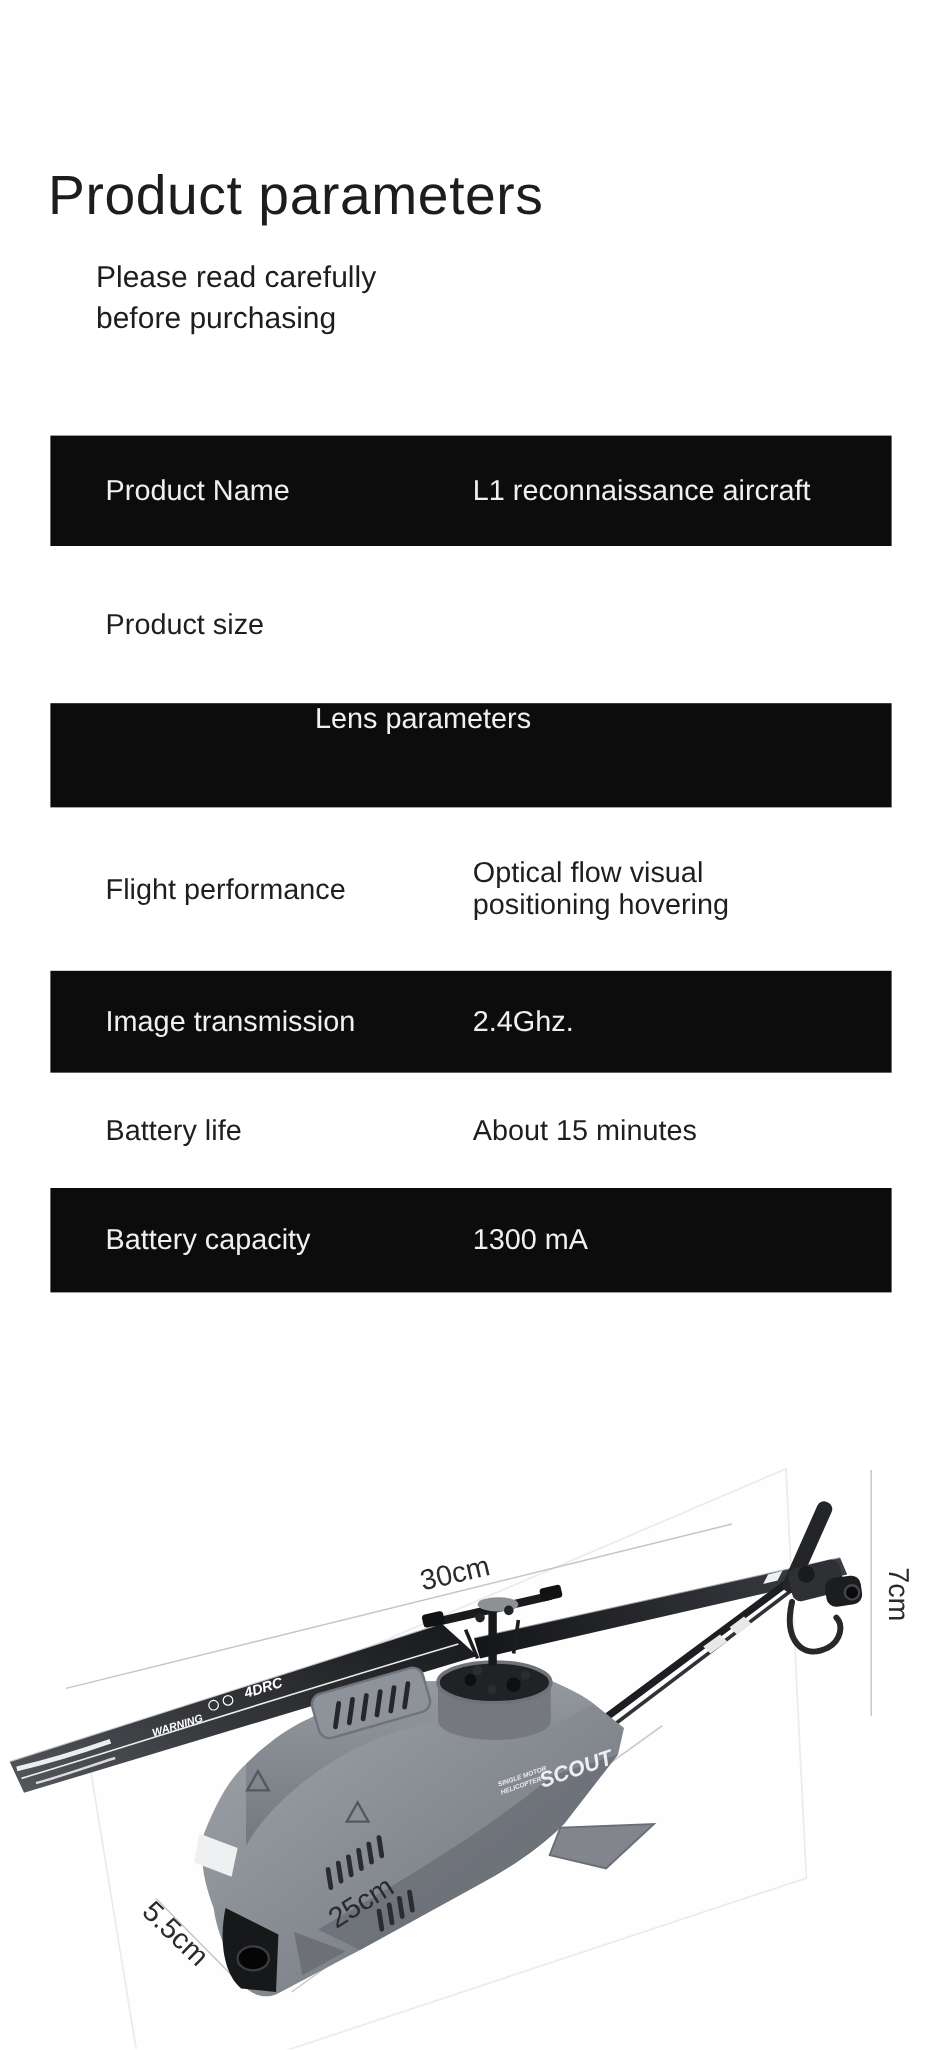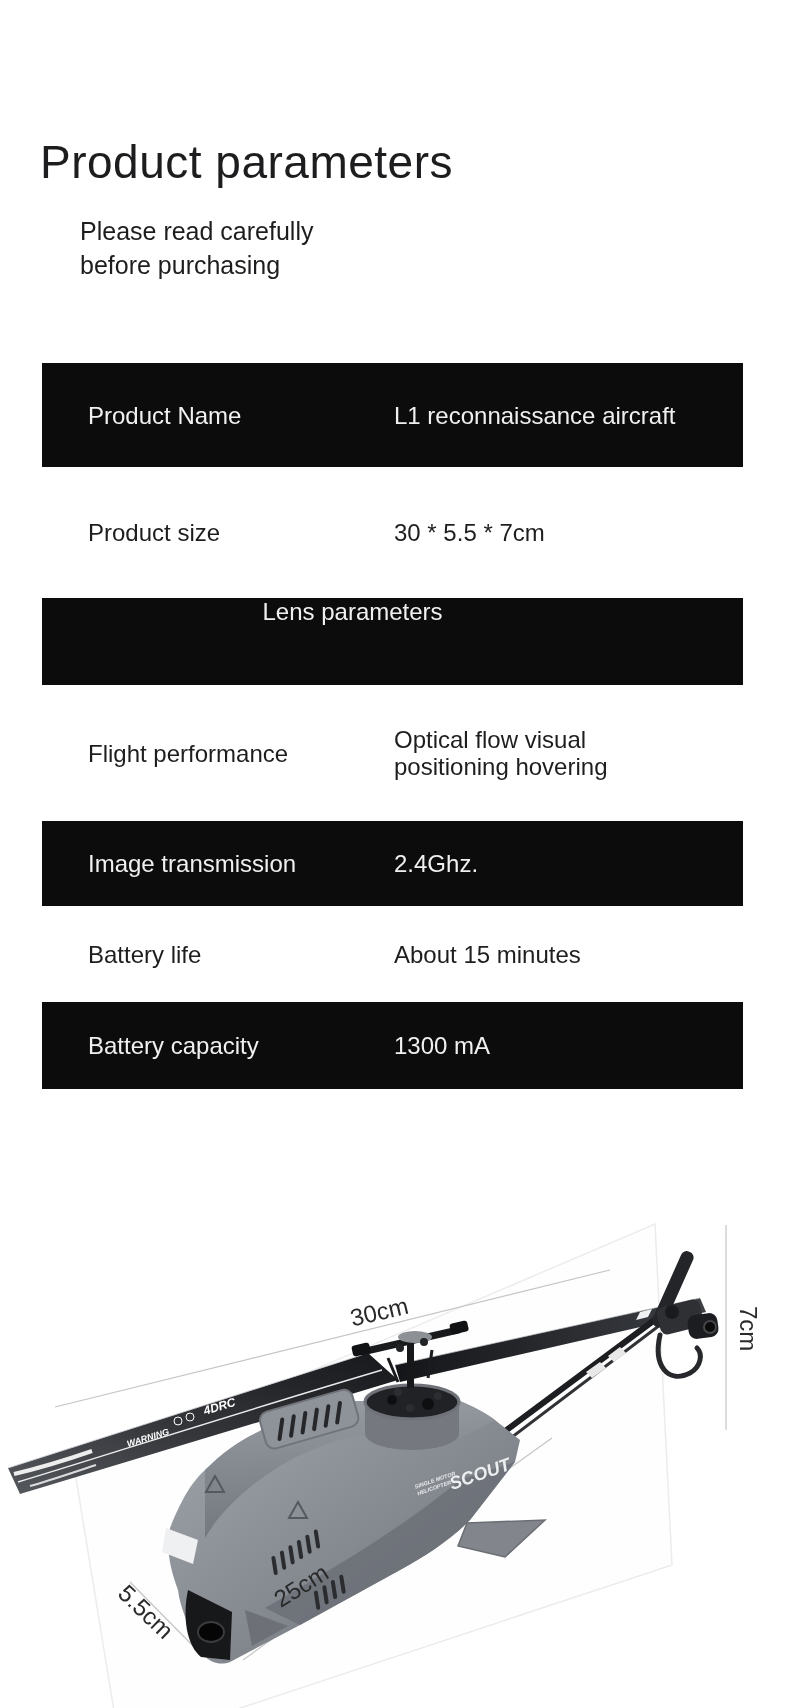--- a/index.html
+++ b/index.html
@@ -21,21 +21,21 @@
     top:363px;left:42px;width:701px;
   }
   .spec-row{
     width:100%;display:flex;align-items:center;box-sizing:border-box;
     padding-left:46px;font-size:24px;line-height:27px;
   }
   .spec-row .label{width:306px;flex:0 0 306px;white-space:pre-line;}
   .spec-row .value{flex:1;white-space:pre-line;}
   .spec-row.dark{background:#0c0c0c;color:#f0f0f0;}
   .spec-row.light{background:#ffffff;color:#1e1e1e;}
-  .r0{height:104px;} .r1{height:131px;} .r2{height:87px;flex-direction:column;} .r3{height:136px;}
+  .r0{height:92px;} .r1{height:131px;} .r2{height:87px;flex-direction:column;} .r3{height:136px;}
   .r4{height:85px;} .r5{height:96px;} .r6{height:87px;} .r7{height:130px;}
   .photo-area{
     top:1120px;left:0;width:790px;height:588px;
   }
   .photo-area svg{position:absolute;top:0;left:0;}
   .dim-label{
     position:absolute;font-size:24px;color:#2a2a2a;white-space:nowrap;
   }
   .dim-rotor{left:350px;top:178px;transform:rotate(-13deg);}
   .dim-height{left:762px;top:186px;transform:rotate(90deg);transform-origin:top left;}
@@ -49,21 +49,20 @@
 <div class="abs page-subtitle">Please read carefully
 before purchasing</div>
 
 <div class="abs spec-table">
   <div class="spec-row dark r0">
     <span class="label">Product Name</span>
     <span class="value">L1 reconnaissance aircraft</span>
   </div>
   <div class="spec-row light r1">
     <span class="label">Product size</span>
-    <span class="value">30 * 5.5 * 7cm</span>
   </div>
   <div class="spec-row dark r2">
     <span class="label">Lens parameters</span>
   </div>
   <div class="spec-row light r3">
     <span class="label">Flight performance</span>
     <span class="value">Optical flow visual
 positioning hovering</span>
   </div>
   <div class="spec-row dark r4">

